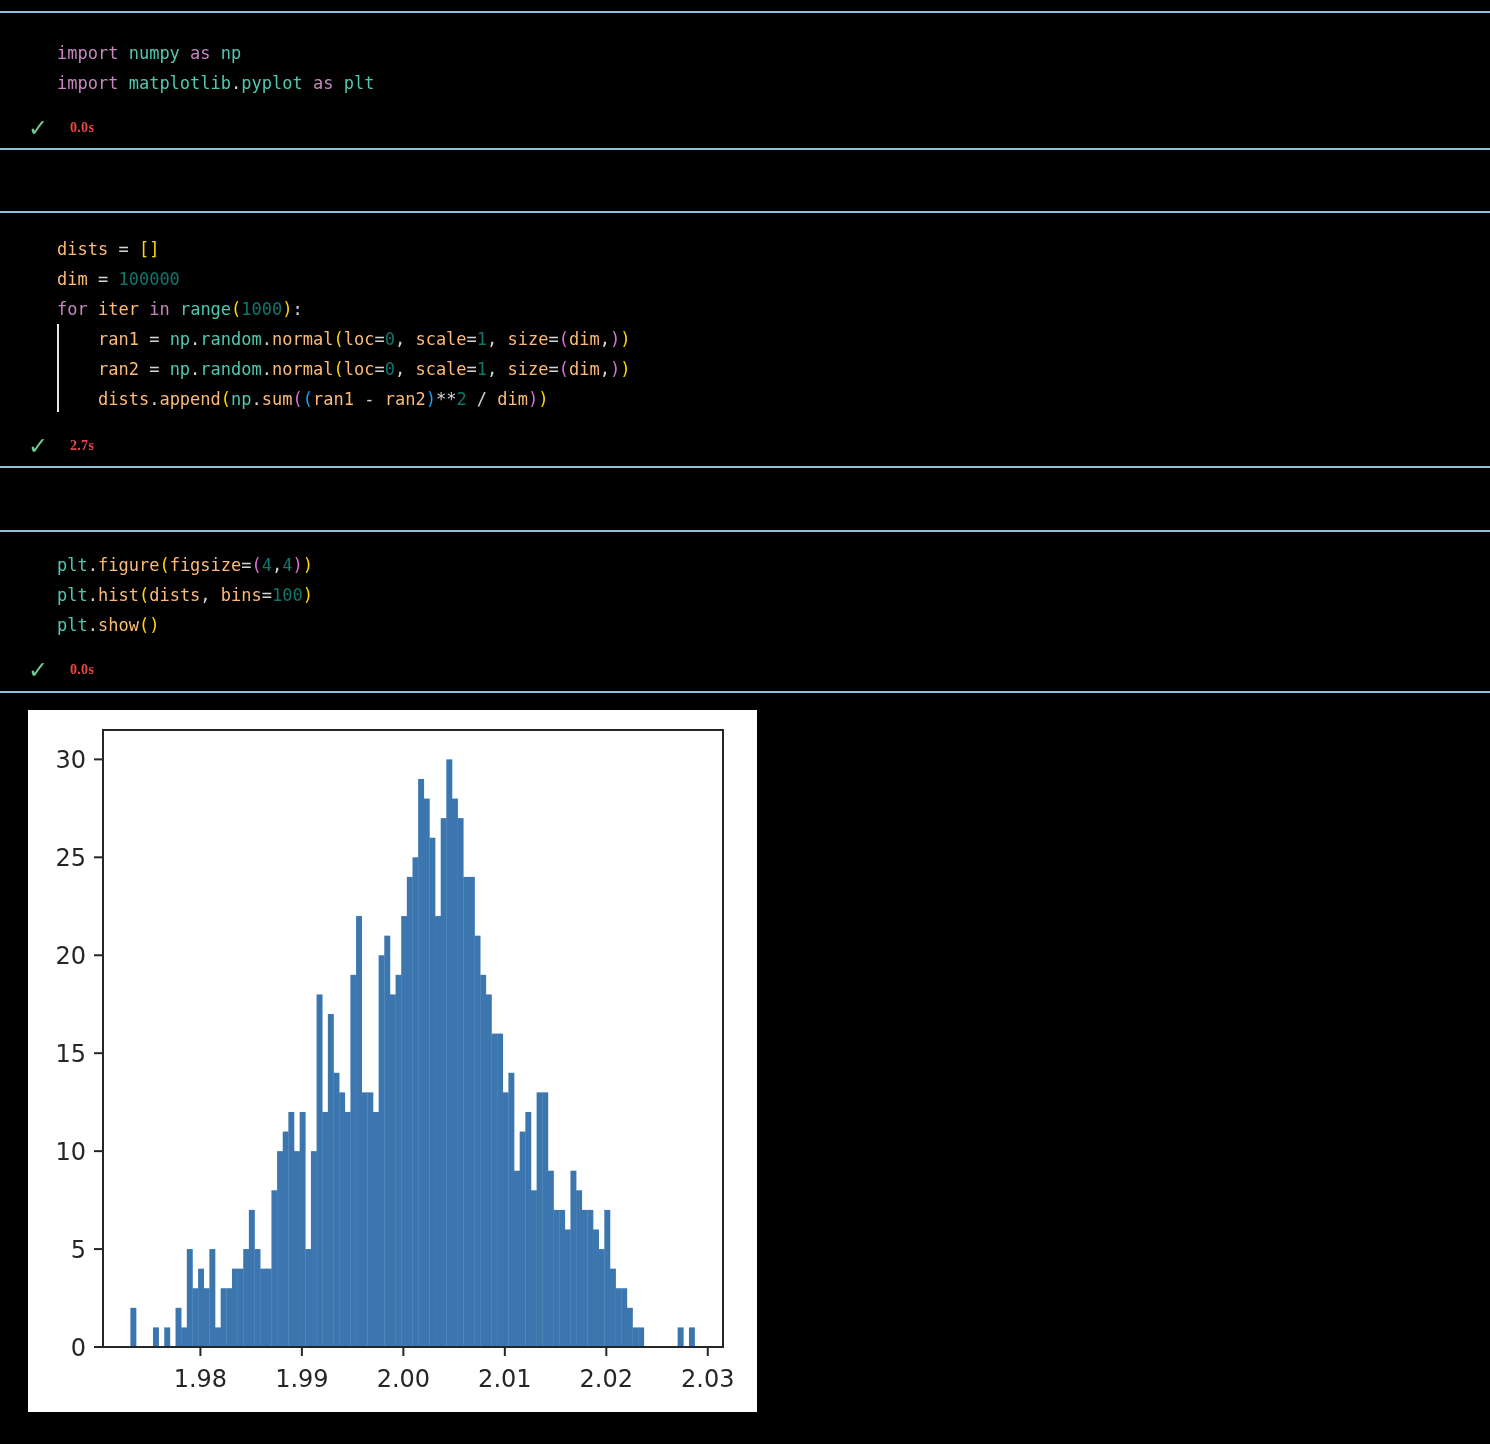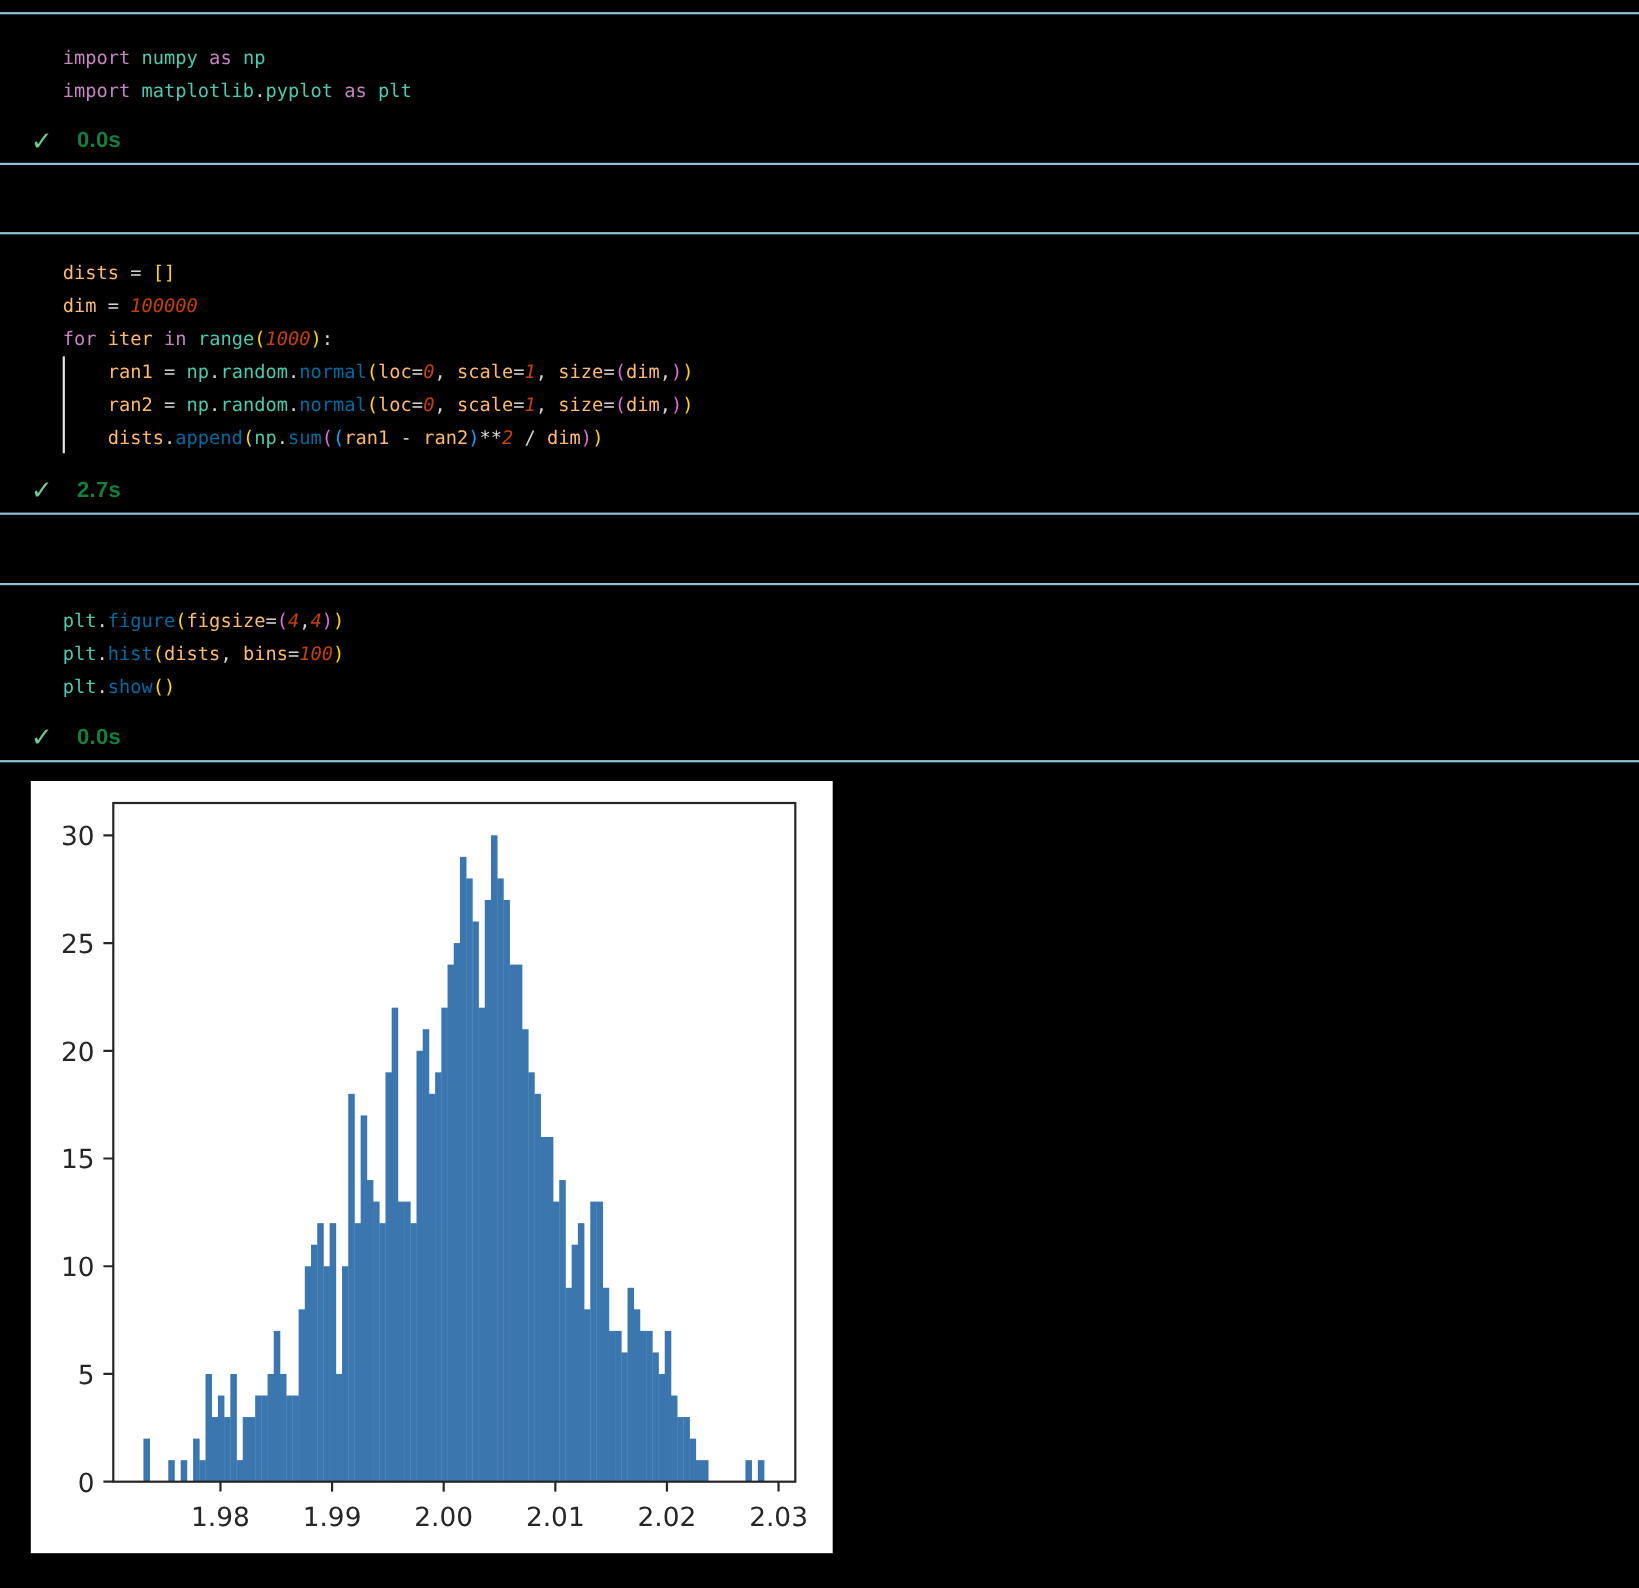--- a/index.html
+++ b/index.html
@@ -3,32 +3,32 @@
 <meta charset="utf-8">
 <style>
   html,body{margin:0;padding:0;background:#000;}
   #screen{position:relative;width:1490px;height:1444px;background:#000;overflow:hidden;
           font-family:"DejaVu Sans Mono","Liberation Mono",monospace;}
   .hline{position:absolute;left:0;width:1490px;height:2px;}
   .code-area{position:absolute;left:57px;font-size:17px;line-height:30px;white-space:pre;}
   .code-line{height:30px;}
   .tok-kw{color:#C586C0;}
   .tok-type{color:#4EC9B0;}
-  .tok-fn{color:#0369a1;}
+  .tok-fn{color:#fdba74;}
   .tok-var{color:#fdba74;}
-  .tok-num{color:#c2410c;font-style:italic;}
+  .tok-num{color:#0f766e;}
   .tok-pl{color:#D4D4D4;}
   .tok-b1{color:#FFD700;}
   .tok-b2{color:#DA70D6;}
   .tok-b3{color:#179FFF;}
   .exec-row{position:absolute;left:28px;height:30px;display:flex;align-items:center;}
   .check{color:#73C991;font-size:24px;font-family:"DejaVu Sans","Liberation Sans",sans-serif;
          width:42px;display:inline-block;}
-  .exec-time{color:#15803d;font-size:20px;font-weight:600;
-             font-family:Liberation Sans, sans-serif;letter-spacing:.3px;}
+  .exec-time{color:#ef4444;font-size:14px;font-weight:600;
+             font-family:Liberation Serif, serif;letter-spacing:.3px;}
   .indent-guide{position:absolute;width:2px;background:#E6E6E6;}
   #figure{position:absolute;left:28px;top:710px;width:729px;height:702px;background:#FFFFFF;}
 </style>
 </head>
 <body>
 
 <div id="screen">
 
   <div class="hline" style="top: 11px; background: rgb(143, 192, 220);"></div>
   <div class="hline" style="top: 148px; background: rgb(143, 192, 220);"></div>

